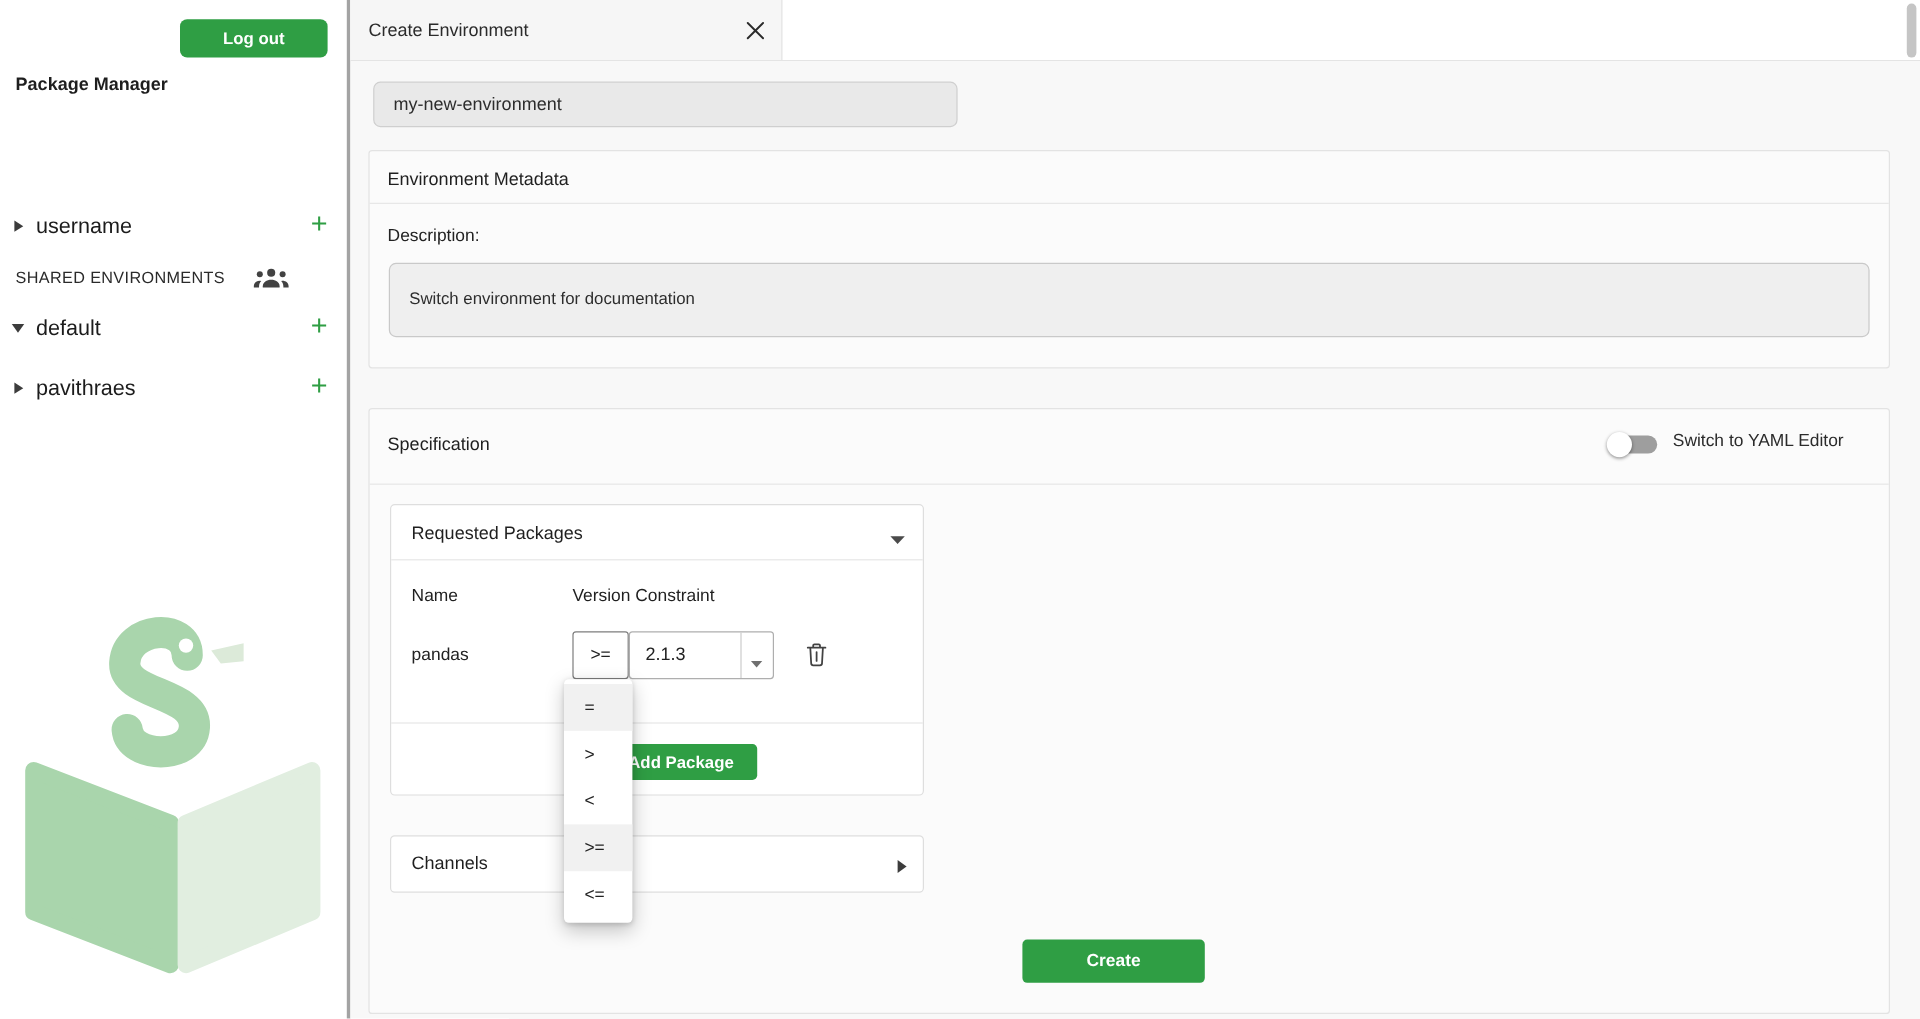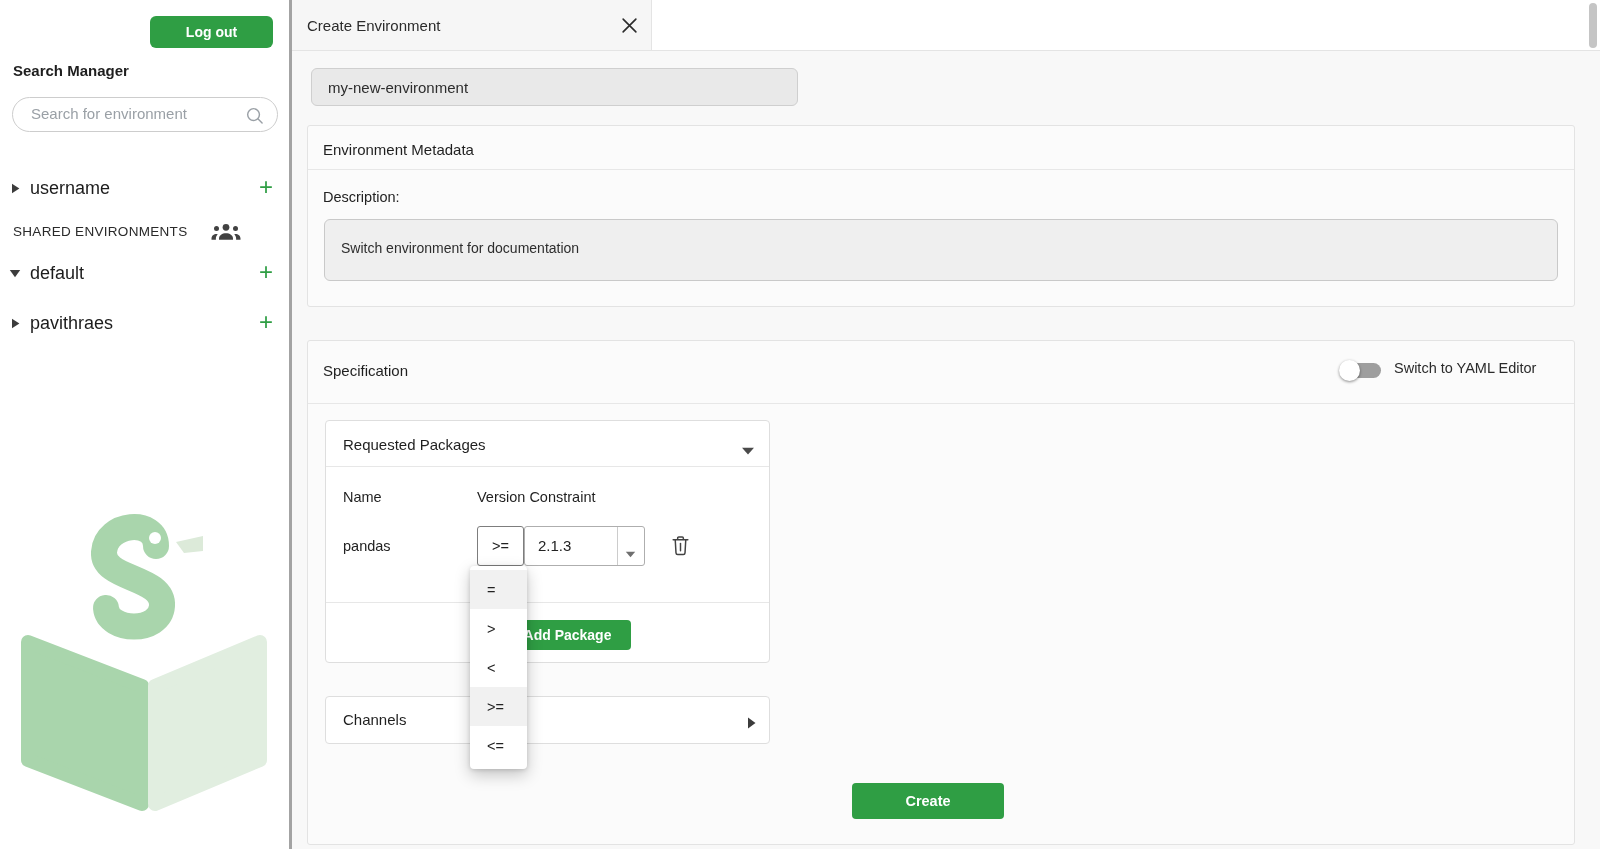--- a/index.html
+++ b/index.html
@@ -82,31 +82,22 @@
   .op-item { height:39px; display:flex; align-items:center; padding-left:17px; font-size:14.5px; color:#222; cursor:pointer; }
   .op-item.hl { background:#f1f1f1; }
 </style>
 </head>
 <body>
 
 <div class="app">
 
   <aside class="sidebar">
     <button class="logout-btn">Log out</button>
-    <div class="pm-title">Search Manager</div>
-
-    <div class="search-box">
-      <input placeholder="Search for environment" style="">
-      <span class="sicon">
-        <svg width="19" height="19" viewBox="0 0 20 20">
-            <circle cx="9" cy="9" r="6.2" fill="none" stroke="#9aa0a6" stroke-width="1.5"></circle>
-            <line x1="13.8" y1="13.8" x2="18" y2="18" stroke="#9aa0a6" stroke-width="1.5" stroke-linecap="round"></line>
-          </svg>
-      </span>
-    </div>
+    <div class="pm-title">Package Manager</div>
+
 
     <div class="tree-row row-username">
       <span class="tree-caret">
         <svg width="9" height="11" viewBox="0 0 9 11">
             <path d="M1 0.8 L8.4 5.5 L1 10.2 Z" fill="#3c3c3c"></path>
           </svg>
       </span>
       <span class="tree-label">username</span>
       <span class="tree-plus">+</span>
     </div>

